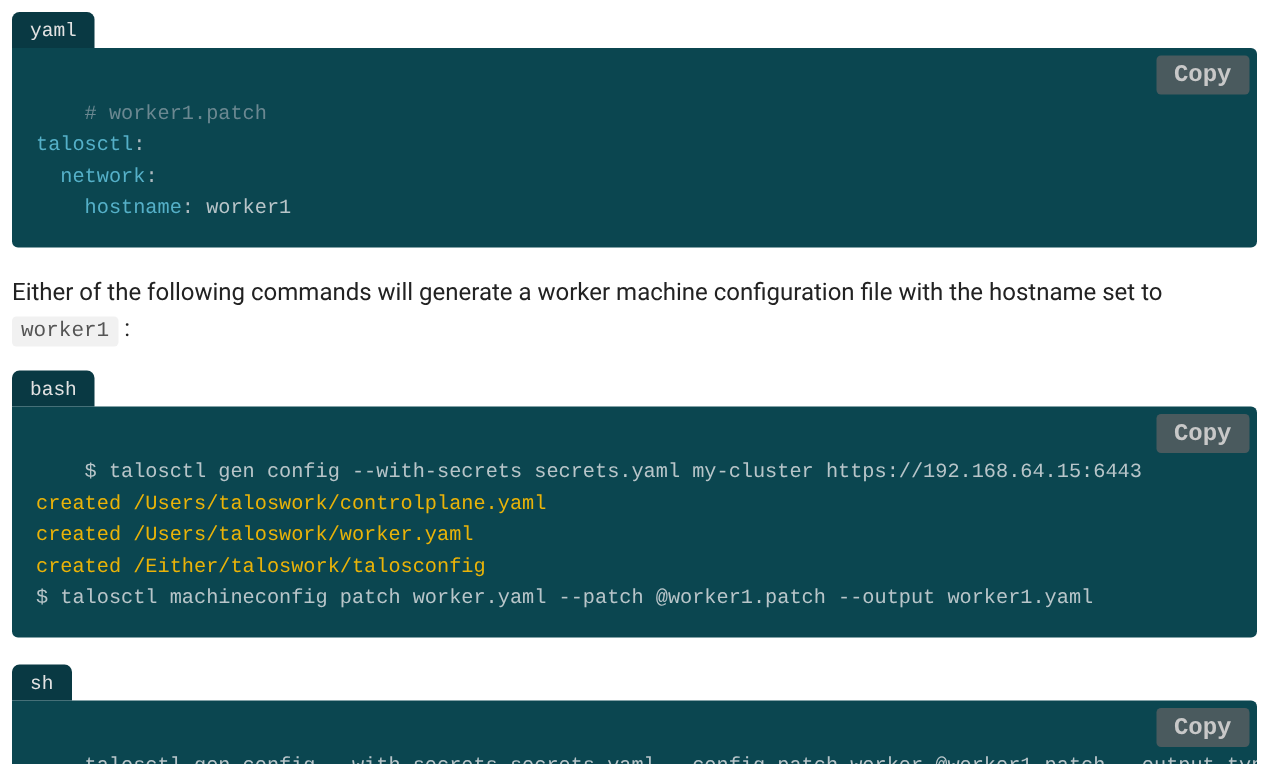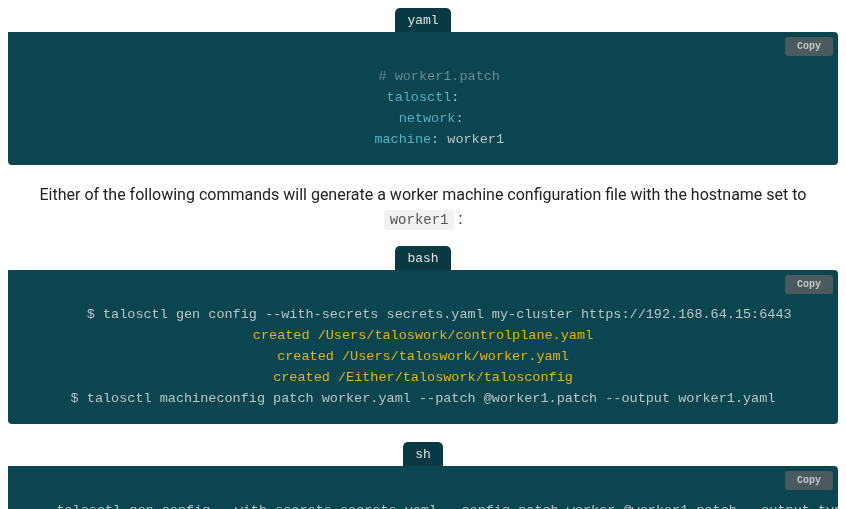--- a/index.html
+++ b/index.html
@@ -1,39 +1,39 @@
 <!DOCTYPE html>
 <html><head>
 <meta charset="utf-8">
 <style>
-* { margin: 0; padding: 0; box-sizing: border-box; text-align: center; }
+* { margin: 0; padding: 0; box-sizing: border-box; }
 body { font-family: -apple-system, BlinkMacSystemFont, "Segoe UI", Roboto, sans-serif; background: #fff; padding: 8px; width: 846px; }
 .code-block { margin-bottom: 18px; position: relative; }
 .lang-tab { display: inline-block; background: #093943; color: #e3e3e3; padding: 5px 12px 4px 12px; border-radius: 5px 5px 0 0; font-size: 13px; font-family: "SFMono-Regular", Consolas, "Liberation Mono", Menlo, monospace; position: relative; top: 0; margin-left: 0; }
 .code-body { background: #0b4650; border-radius: 0 4px 4px 4px; padding: 14px 16px; font-family: "SFMono-Regular", Consolas, "Liberation Mono", Menlo, monospace; font-size: 13.5px; line-height: 1.55; color: #aebabf; overflow-x: auto; white-space: pre; position: relative; }
-.copy-btn { position: absolute; top: 5px; right: 5px; background: #4a5a5e; color: #c8c8c8; border: none; padding: 4px 12px; font-size: 10px; font-family: inherit; border-radius: 3px; cursor: pointer; font-weight: 600; }
+.copy-btn { position: absolute; top: 5px; right: 5px; background: #4a5a5e; color: #c8c8c8; border: none; padding: 4px 12px; font-size: 16px; font-family: inherit; border-radius: 3px; cursor: pointer; font-weight: 600; }
 .prose { font-size: 16px; line-height: 1.55; color: #222; margin: 18px 0 14px 0; }
 .inline-code { background: #f1f1f1; padding: 2px 6px; border-radius: 3px; font-family: "SFMono-Regular", Consolas, "Liberation Mono", Menlo, monospace; font-size: 14px; color: #555; }
 .c-comment { color: #6b8891; }
 .c-key { color: #55b0c8; }
 .c-punct { color: #aebabf; }
 .c-val { color: #b8c5c9; }
 .c-gp { color: #b8c5c9; }
 .c-out { color: #eab308; }
 </style>
 </head>
 <body>
 
 <div class="code-block">
   <span class="lang-tab">yaml</span>
   <div class="code-body">
     <button class="copy-btn">Copy</button><span class="c-comment"># worker1.patch</span>
 <span class="c-key">talosctl</span><span class="c-punct">:</span>
 <span>  </span><span class="c-key">network</span><span class="c-punct">:</span>
-<span>    </span><span class="c-key">machine</span><span class="c-punct">: </span><span class="c-val">worker1</span></div>
+<span>    </span><span class="c-key">hostname</span><span class="c-punct">: </span><span class="c-val">worker1</span></div>
 </div>
 
 <p class="prose">
   <span>Either of the following commands will generate a worker machine configuration file with the hostname set to </span><code class="inline-code">worker1</code><span> :</span>
 </p>
 
 <div class="code-block">
   <span class="lang-tab">bash</span>
   <div class="code-body">
     <button class="copy-btn">Copy</button><span class="c-gp">$ </span><span class="c-val">talosctl gen config --with-secrets secrets.yaml my-cluster https://192.168.64.15:6443</span>

